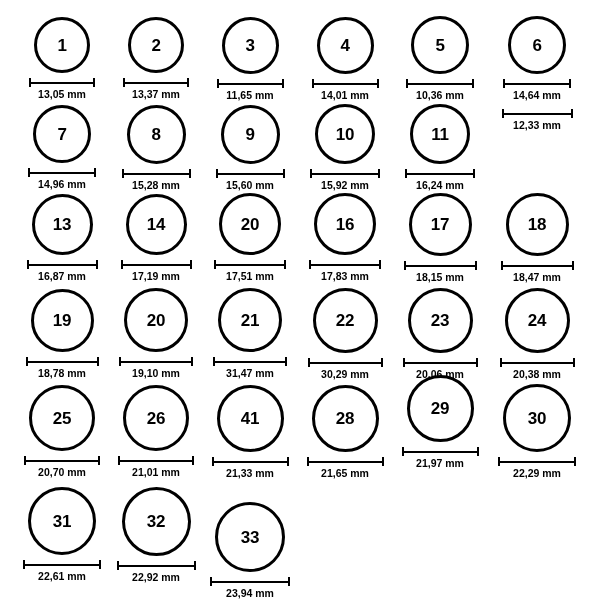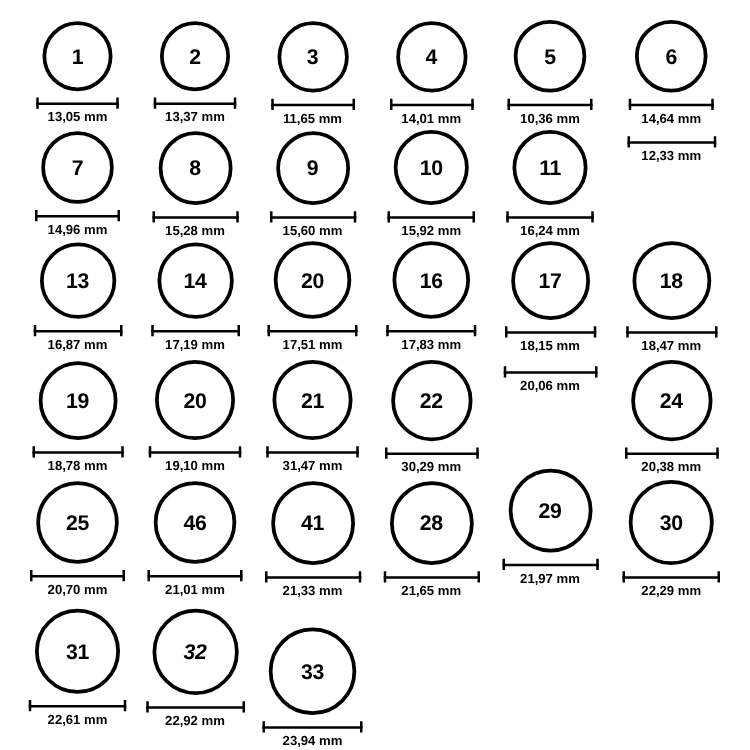--- a/index.html
+++ b/index.html
@@ -358,20 +358,25 @@
         </div>
       </div>
       <div class="measure" style="width: 75px;">
         <div class="bar"></div>
         <div class="cap left"></div>
         <div class="cap right"></div>
       </div>
       <div class="mm-label">30,29 mm</div>
     </div>
     <div class="ring-cell" style="left: 392px; top: 287.5px;">
+      <div class="circle-wrap">
+        <div class="circle" style="width: 65px; height: 65px;">
+          <span class="size-label">23</span>
+        </div>
+      </div>
       <div class="measure" style="width: 75px;">
         <div class="bar"></div>
         <div class="cap left"></div>
         <div class="cap right"></div>
       </div>
       <div class="mm-label">20,06 mm</div>
     </div>
     <div class="ring-cell" style="left: 489px; top: 287.5px;">
       <div class="circle-wrap">
         <div class="circle" style="width: 65px; height: 65px;">
@@ -394,21 +399,21 @@
       <div class="measure" style="width: 76px;">
         <div class="bar"></div>
         <div class="cap left"></div>
         <div class="cap right"></div>
       </div>
       <div class="mm-label">20,70 mm</div>
     </div>
     <div class="ring-cell" style="left: 108px; top: 385px;">
       <div class="circle-wrap">
         <div class="circle" style="width: 66px; height: 66px;">
-          <span class="size-label">46</span>
+          <span class="size-label">26</span>
         </div>
       </div>
       <div class="measure" style="width: 76px;">
         <div class="bar"></div>
         <div class="cap left"></div>
         <div class="cap right"></div>
       </div>
       <div class="mm-label">21,01 mm</div>
     </div>
     <div class="ring-cell" style="left: 202px; top: 384.5px;">
@@ -471,21 +476,21 @@
       </div>
       <div class="measure" style="width: 78px;">
         <div class="bar"></div>
         <div class="cap left"></div>
         <div class="cap right"></div>
       </div>
       <div class="mm-label">22,61 mm</div>
     </div>
     <div class="ring-cell" style="left: 108px; top: 486.5px;">
       <div class="circle-wrap">
-        <div class="circle" style="width: 69px; height: 69px; font-style: italic;">
+        <div class="circle" style="width: 69px; height: 69px;">
           <span class="size-label">32</span>
         </div>
       </div>
       <div class="measure" style="width: 79px;">
         <div class="bar"></div>
         <div class="cap left"></div>
         <div class="cap right"></div>
       </div>
       <div class="mm-label">22,92 mm</div>
     </div>

